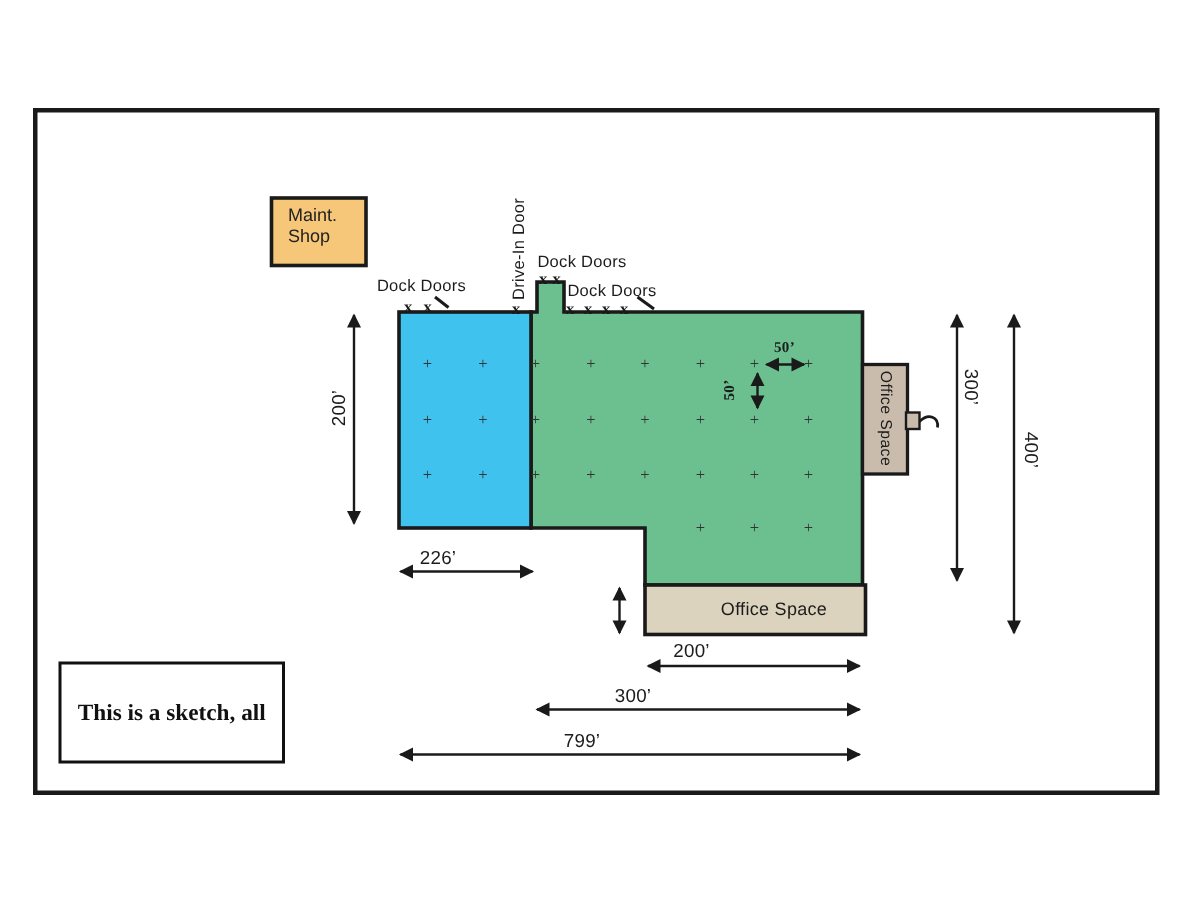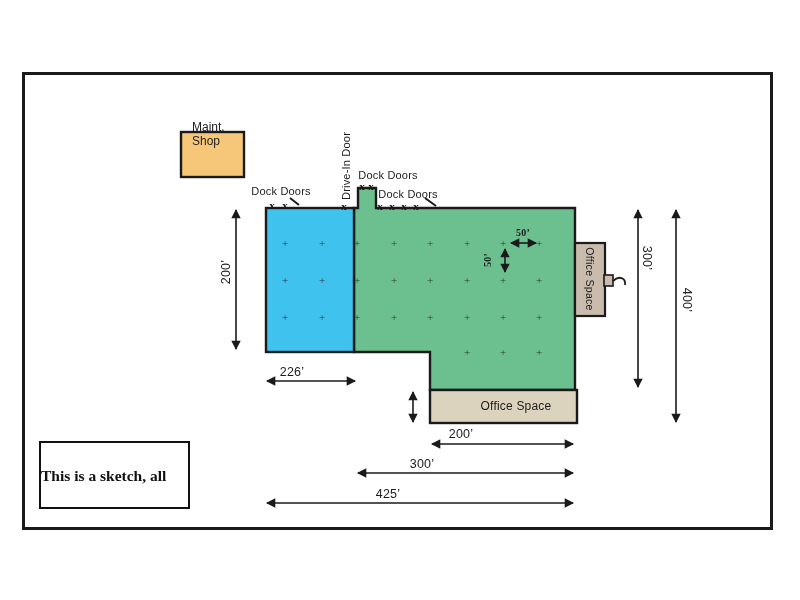--- a/index.html
+++ b/index.html
@@ -7,27 +7,27 @@
           font-family:"Liberation Sans",sans-serif;color:#1a1a1a;}
   .frame{position:absolute;left:22px;top:72px;width:751px;height:458px;
          border:3px solid #1a1a1a;box-sizing:border-box;}
   svg.plan{position:absolute;left:0;top:0;}
   .lbl{position:absolute;transform:translate(-50%,-50%);white-space:nowrap;
        font-size:11px;color:#1c1c1c;letter-spacing:0.2px;}
   .rot-ccw{transform:translate(-50%,-50%) rotate(-90deg);}
   .rot-cw{transform:translate(-50%,-50%) rotate(90deg);}
   .dim{font-size:12.5px;}
   .small-dim{font-family:"Liberation Serif",serif;font-weight:bold;font-size:10px;}
-  .maint-text{position:absolute;left:192px;top:121px;font-size:12px;line-height:13.5px;color:#222;}
+  .maint-text{position:absolute;left:192px;top:137px;font-size:12px;line-height:13.5px;color:#222;}
   .maint-text span{display:block;}
   .office-lbl{font-size:12px;}
   .office-lbl-side{font-size:10.5px;letter-spacing:0.3px;}
   .note-box{position:absolute;left:39px;top:441px;width:151px;height:68px;box-sizing:border-box;
             border:2px solid #111;display:flex;flex-direction:column;justify-content:center;
-            text-align:left;font-family:"Liberation Serif",serif;font-weight:bold;
+            text-align:center;font-family:"Liberation Serif",serif;font-weight:bold;
             font-size:15.5px;line-height:21px;color:#111;gap:48px;}
   .mark{position:absolute;transform:translate(-50%,-50%);
         font-family:"Liberation Serif",serif;color:#1a1a1a;}
   .xmark{font-size:11px;font-weight:bold;}
   .plusmark{font-size:11px;color:#333;}
 </style>
 </head>
 <body>
 
 <div class="canvas">
@@ -118,19 +118,19 @@
   <div class="lbl office-lbl" style="left:516px;top:406px">Office Space</div>
 
   <div class="lbl dim rot-ccw" style="left:226px;top:272px">200’</div>
   <div class="lbl dim" style="left:292px;top:372px">226’</div>
   <div class="lbl small-dim" style="left:523px;top:232px">50’</div>
   <div class="lbl small-dim rot-ccw" style="left:487px;top:260px">50’</div>
   <div class="lbl dim rot-cw" style="left:647px;top:258px">300’</div>
   <div class="lbl dim rot-cw" style="left:687px;top:300px">400’</div>
   <div class="lbl dim" style="left:461px;top:434px">200’</div>
   <div class="lbl dim" style="left:422px;top:464px">300’</div>
-  <div class="lbl dim" style="left:388px;top:494px">425’</div>
+  <div class="lbl dim" style="left:388px;top:494px">799’</div>
 
   <div class="note-box">
     <div>This is a sketch, all</div>
   </div>
 
 </div>
 
 </body></html>

